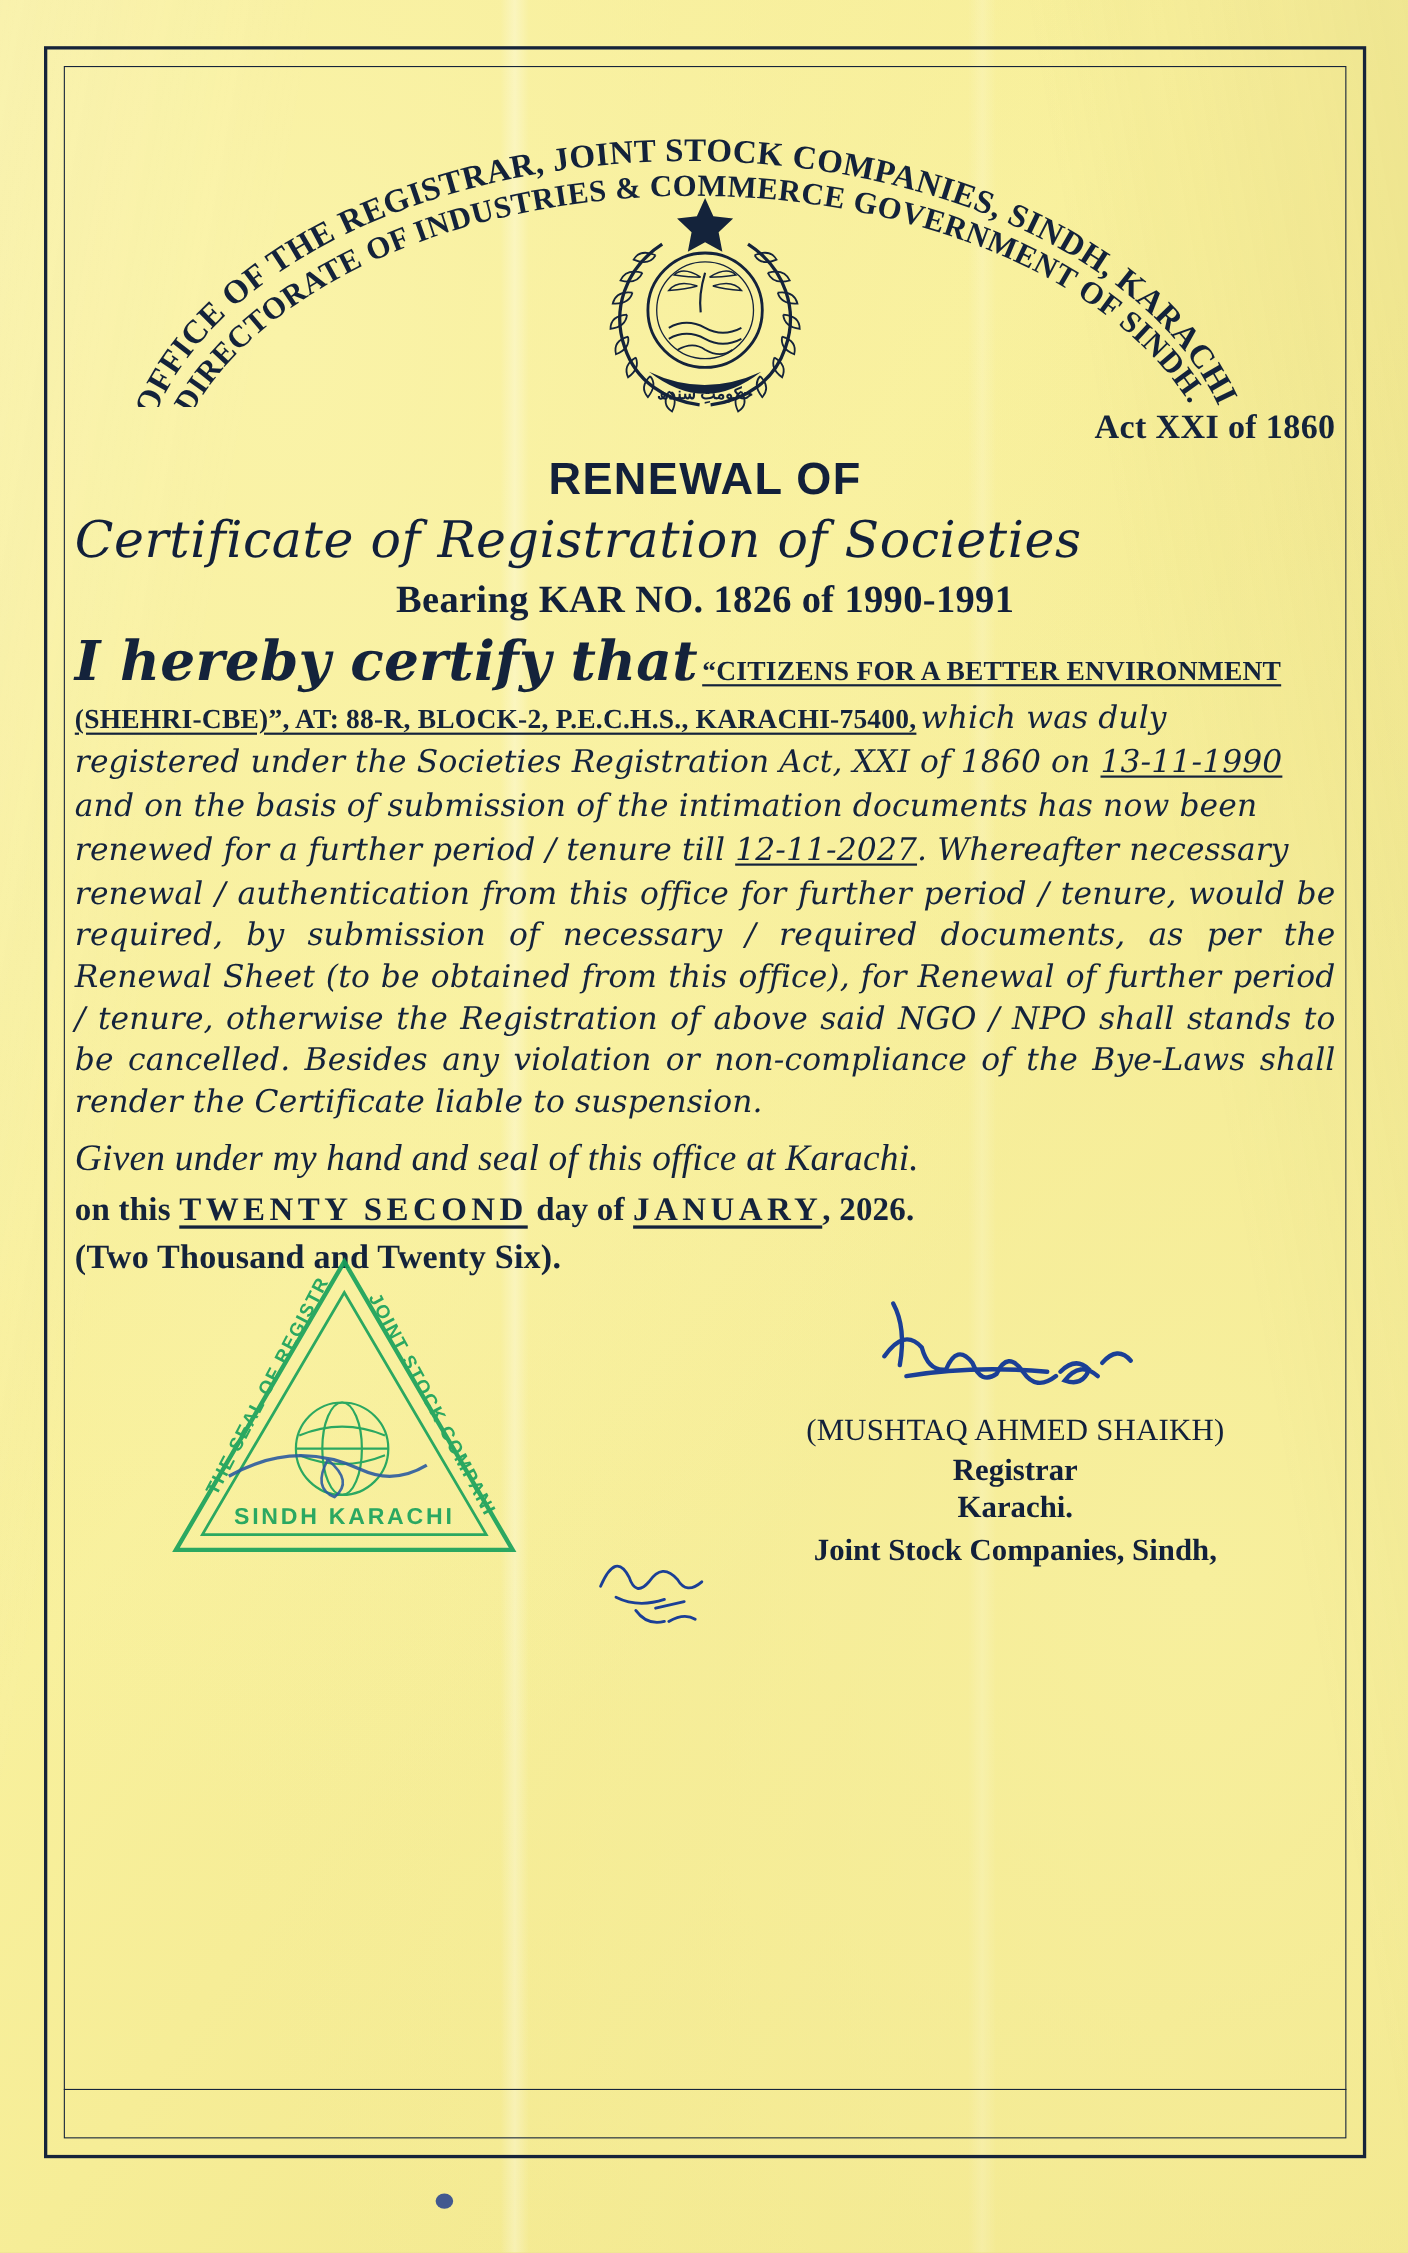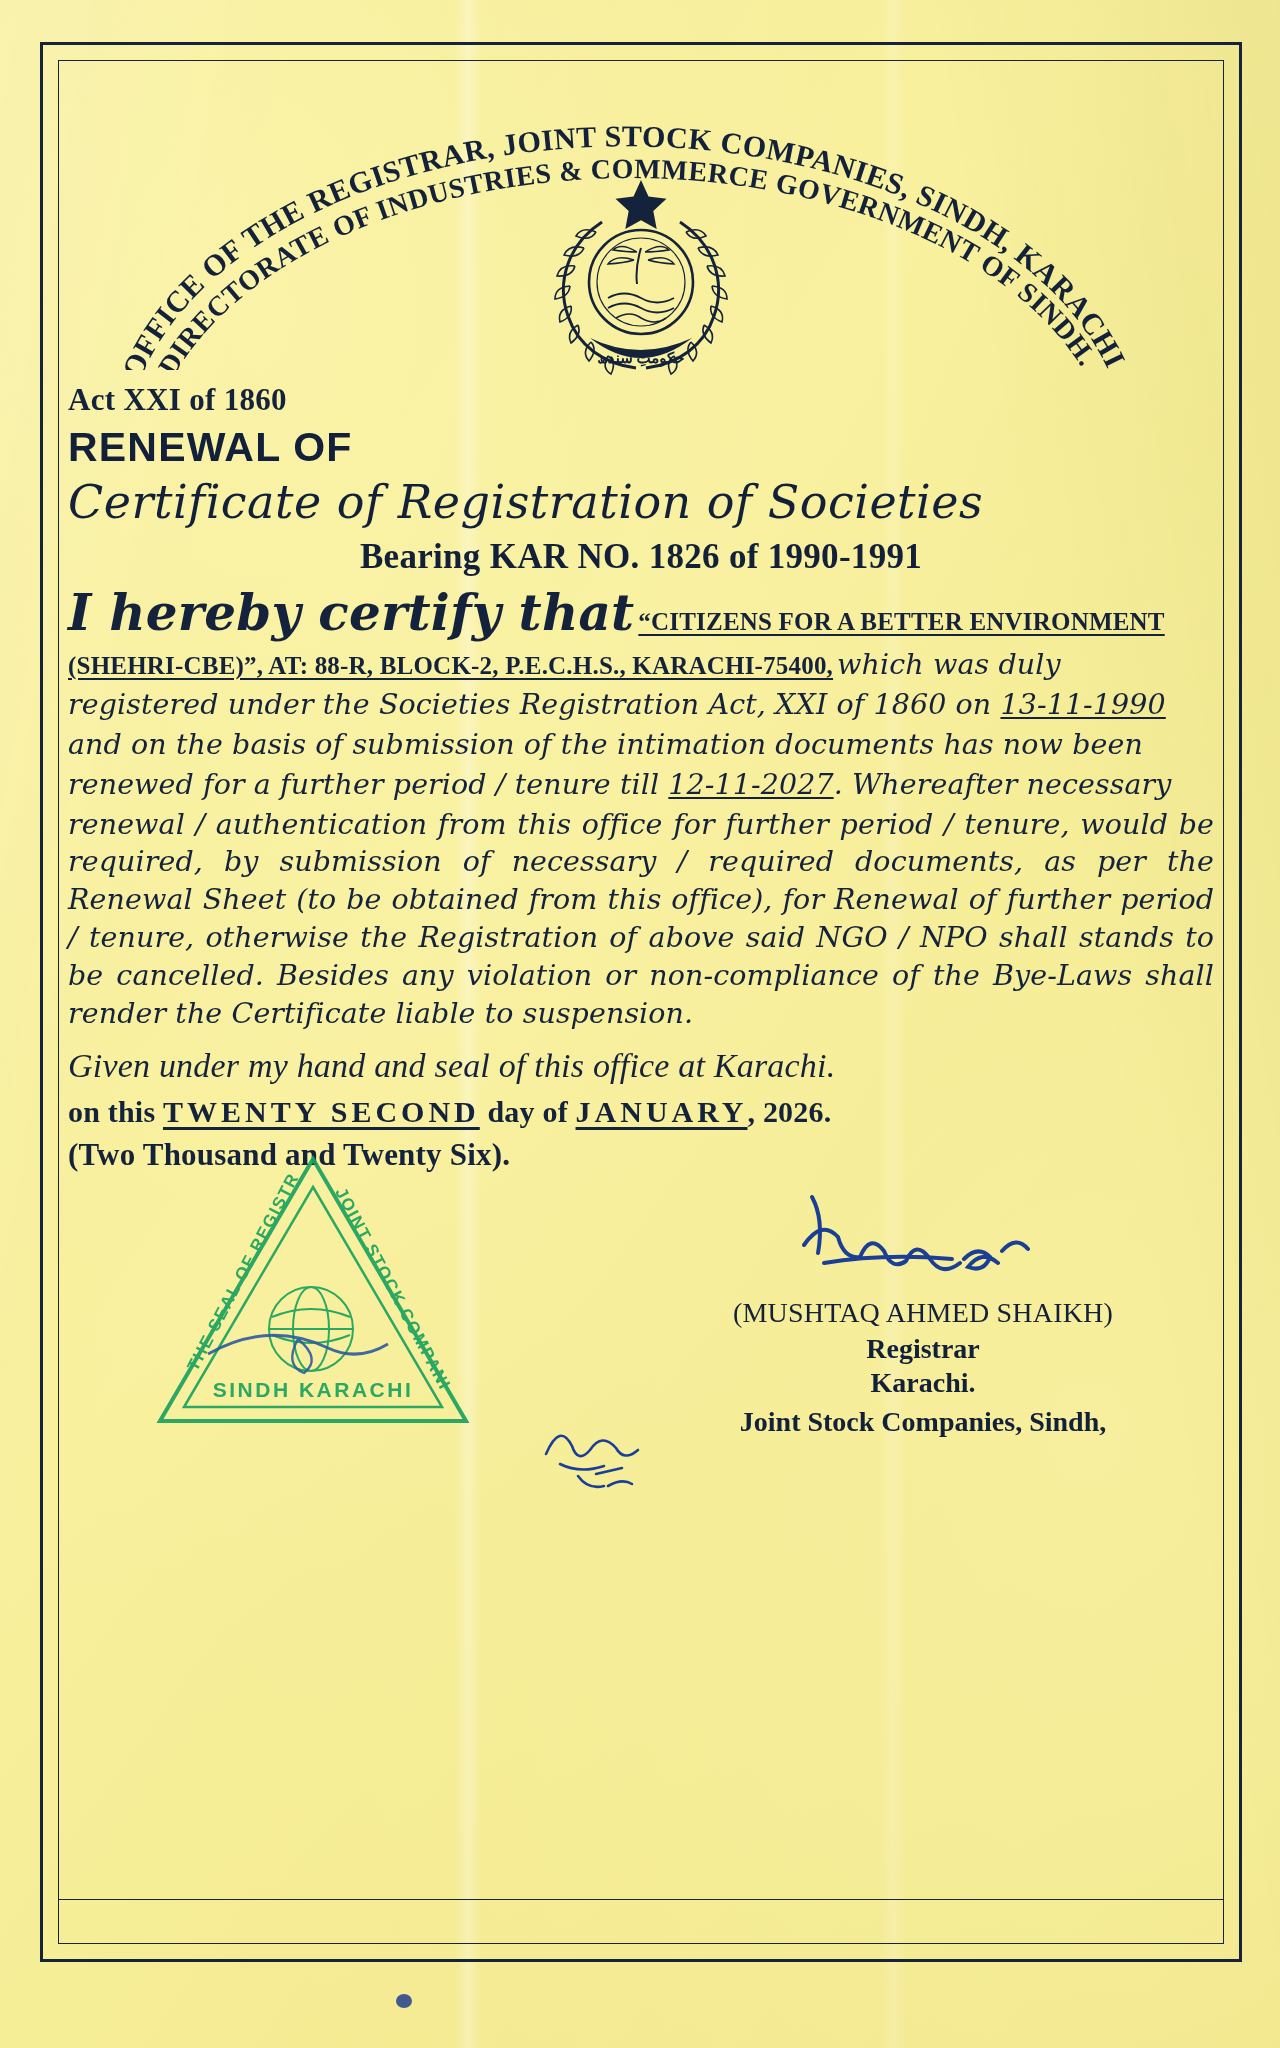--- a/index.html
+++ b/index.html
@@ -83,28 +83,29 @@
     position: absolute;
     left: 50%;
     top: 100px;
     transform: translateX(-50%);
     width: 250px;
     height: 215px;
   }
 
   
   .act {
-    text-align: left;
+    text-align: right;
     font-size: 31px;
     font-weight: bold;
     color: #14233b;
-    margin-top: 12px;
+    margin-top: 0;
     letter-spacing: .3px;
   }
   .renewal {
+    text-align: center;
     font-size: 41px;
     font-weight: bold;
     color: #12203a;
     letter-spacing: 1.2px;
     margin-top: 6px;
     font-family: "Liberation Sans", sans-serif;
   }
   .certtitle {
     text-align: left;
     font-size: 46px;

